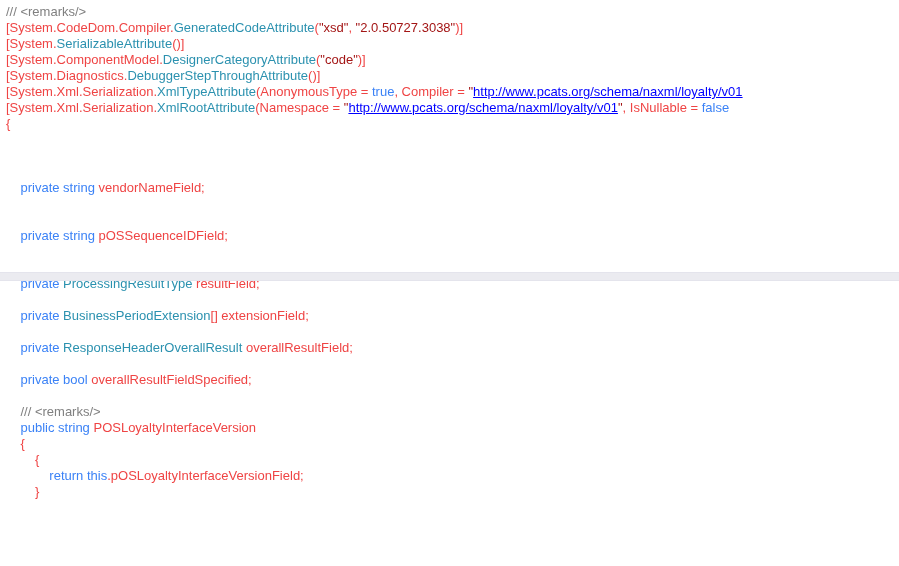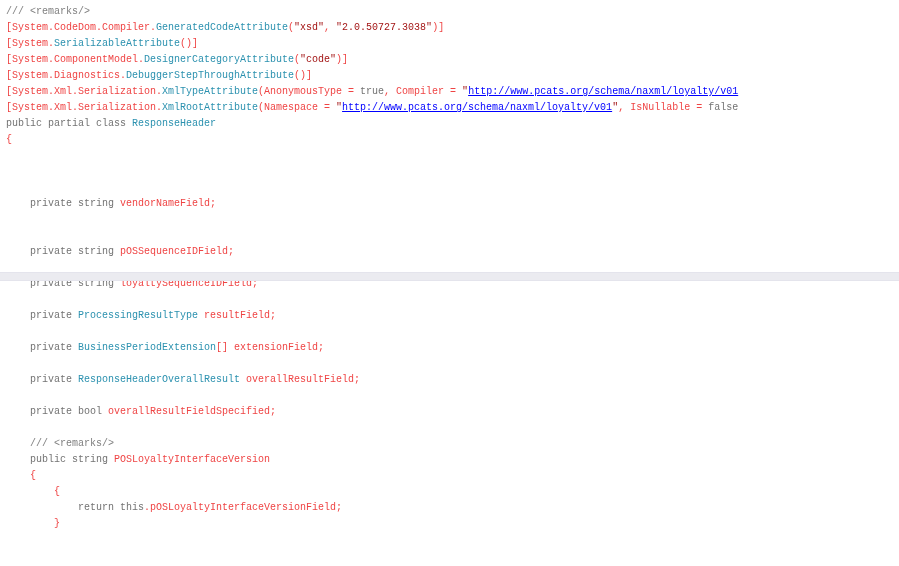--- a/index.html
+++ b/index.html
@@ -29,34 +29,34 @@
     left: 0;
     top: 0;
     width: 899px;
     padding-top: 4px;
     box-sizing: border-box;
   }
 
   .line {
     height: 16px;
     line-height: 16px;
-    font-size: 10px;
+    font-size: 13px;
     letter-spacing: 0px;
     white-space: pre;
     padding-left: 6px;
     color: #000000;
-    font-family: Liberation Mono, monospace;
+    font-family: Liberation Sans, sans-serif;
   }
 
   .line.blank {
     height: 16px;
   }
 
   
-  .tok-keyword   { color: #737373; }
+  .tok-keyword   { color: #3b82f6; }
   .tok-type      { color: #2b91af; text-align: center; }
   .tok-string    { color: #a31515; }
   .tok-comment   { color: #808080; }
   .tok-plain     { color: #ef4444; }
   .tok-link      { color: #0000ff; text-decoration: underline; cursor: pointer; }
 
   
   .region-band {
     position: absolute;
     left: 0;
@@ -73,31 +73,29 @@
 
 <div id="editor">
   <div class="code-surface" id="code-surface">
       <div class="line"><span class="tok-comment">/// &lt;remarks/&gt;</span></div>
       <div class="line"><span class="tok-plain">[System.CodeDom.Compiler.</span><span class="tok-type">GeneratedCodeAttribute</span><span class="tok-plain">(</span><span class="tok-string">"xsd"</span><span class="tok-plain">, </span><span class="tok-string">"2.0.50727.3038"</span><span class="tok-plain">)]</span></div>
       <div class="line"><span class="tok-plain">[System.</span><span class="tok-type">SerializableAttribute</span><span class="tok-plain">()]</span></div>
       <div class="line"><span class="tok-plain">[System.ComponentModel.</span><span class="tok-type">DesignerCategoryAttribute</span><span class="tok-plain">(</span><span class="tok-string">"code"</span><span class="tok-plain">)]</span></div>
       <div class="line"><span class="tok-plain">[System.Diagnostics.</span><span class="tok-type">DebuggerStepThroughAttribute</span><span class="tok-plain">()]</span></div>
       <div class="line"><span class="tok-plain">[System.Xml.Serialization.</span><span class="tok-type">XmlTypeAttribute</span><span class="tok-plain">(AnonymousType = </span><span class="tok-keyword">true</span><span class="tok-plain">, Compiler = </span><span class="tok-string">"</span><span class="tok-link">http://www.pcats.org/schema/naxml/loyalty/v01</span></div>
       <div class="line"><span class="tok-plain">[System.Xml.Serialization.</span><span class="tok-type">XmlRootAttribute</span><span class="tok-plain">(Namespace = </span><span class="tok-string">"</span><span class="tok-link">http://www.pcats.org/schema/naxml/loyalty/v01</span><span class="tok-string">"</span><span class="tok-plain">, IsNullable = </span><span class="tok-keyword">false</span></div>
-      <div class="line"><span class="tok-keyword">public</span><span class="tok-plain"> </span><span class="tok-keyword">partial</span><span class="tok-plain"> </span><span class="tok-keyword">class</span><span class="tok-plain"> </span><span class="tok-type">ResponseHeader</span></div>
       <div class="line"><span class="tok-plain">{</span></div>
       <div class="line blank"></div>
       <div class="line blank"></div>
       <div class="line blank"></div>
       <div class="line"><span>    </span><span class="tok-keyword">private</span><span class="tok-plain"> </span><span class="tok-keyword">string</span><span class="tok-plain"> vendorNameField;</span></div>
       <div class="line blank"></div>
       <div class="line blank"></div>
       <div class="line"><span>    </span><span class="tok-keyword">private</span><span class="tok-plain"> </span><span class="tok-keyword">string</span><span class="tok-plain"> pOSSequenceIDField;</span></div>
       <div class="line blank"></div>
-      <div class="line"><span>    </span><span class="tok-keyword">private</span><span class="tok-plain"> </span><span class="tok-keyword">string</span><span class="tok-plain"> loyaltySequenceIDField;</span></div>
       <div class="line blank"></div>
       <div class="line"><span>    </span><span class="tok-keyword">private</span><span class="tok-plain"> </span><span class="tok-type">ProcessingResultType</span><span class="tok-plain"> resultField;</span></div>
       <div class="line blank"></div>
       <div class="line"><span>    </span><span class="tok-keyword">private</span><span class="tok-plain"> </span><span class="tok-type">BusinessPeriodExtension</span><span class="tok-plain">[] extensionField;</span></div>
       <div class="line blank"></div>
       <div class="line"><span>    </span><span class="tok-keyword">private</span><span class="tok-plain"> </span><span class="tok-type">ResponseHeaderOverallResult</span><span class="tok-plain"> overallResultField;</span></div>
       <div class="line blank"></div>
       <div class="line"><span>    </span><span class="tok-keyword">private</span><span class="tok-plain"> </span><span class="tok-keyword">bool</span><span class="tok-plain"> overallResultFieldSpecified;</span></div>
       <div class="line blank"></div>
       <div class="line"><span>    </span><span class="tok-comment">/// &lt;remarks/&gt;</span></div>

